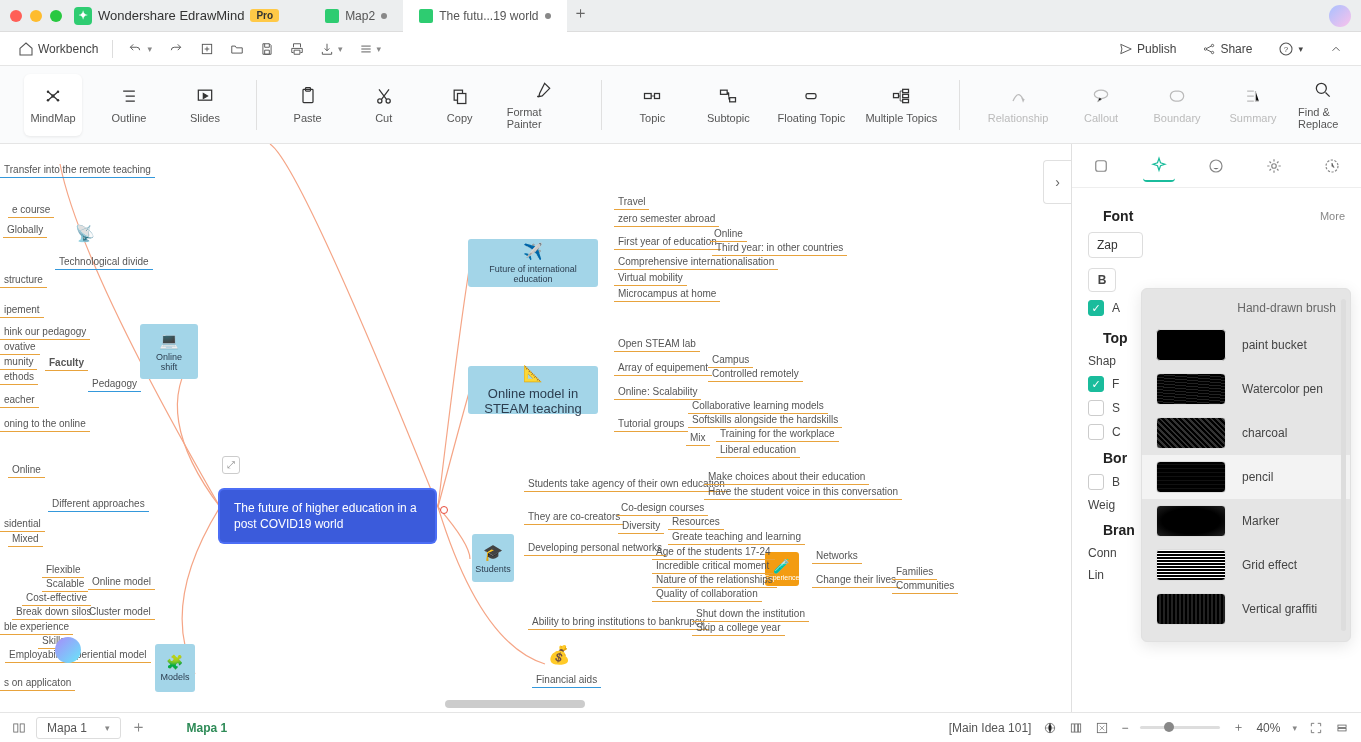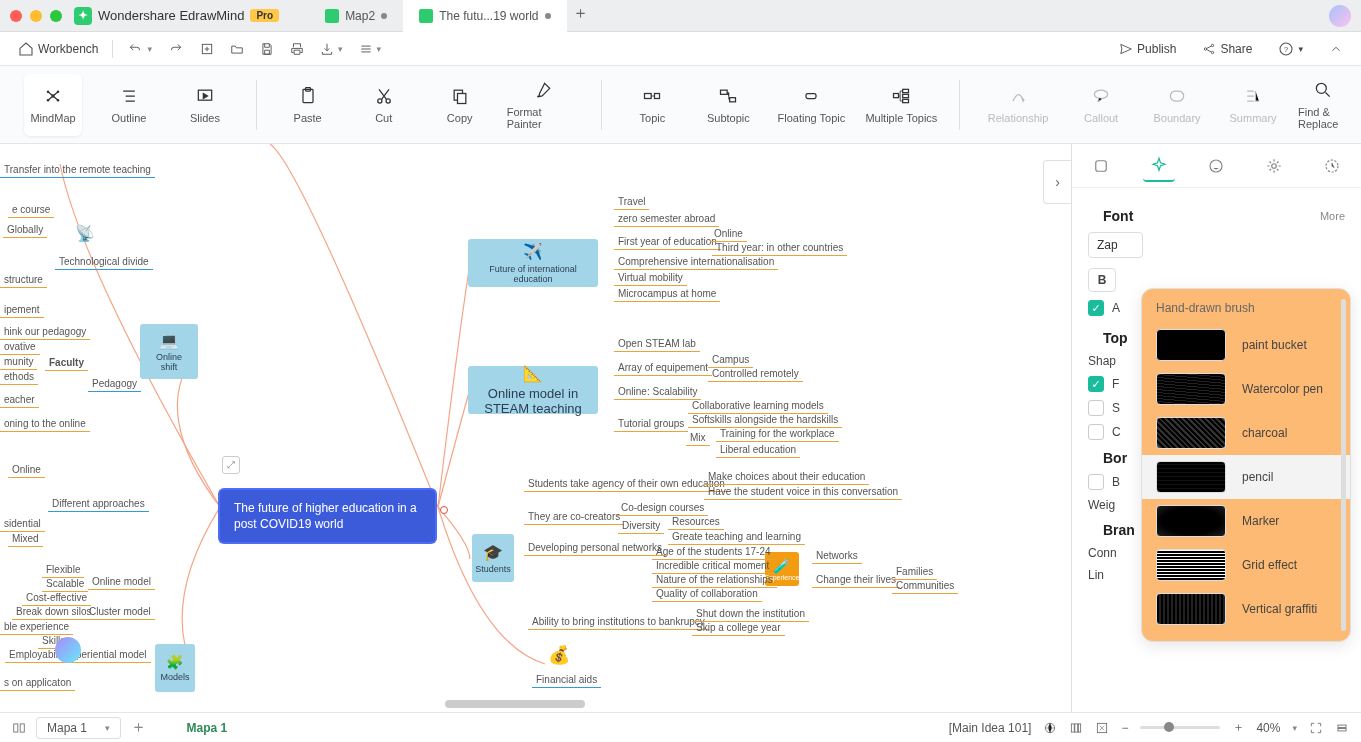--- a/index.html
+++ b/index.html
@@ -63,21 +63,21 @@
 .rp-body { padding:12px 16px;flex:1;overflow:hidden;position:relative; }
 .rp-h { display:flex;justify-content:space-between;align-items:center;margin:8px 0;padding-left:15px; }
 .rp-h b { font-size:14px;font-weight:600;color:#222; }
 .rp-h span { color:#888;font-size:11px;cursor:pointer; }
 .rp-input { border:1px solid #ddd;border-radius:4px;padding:5px 8px;font-size:12px;width:100%;color:#333; }
 .rp-row { display:flex;align-items:center;gap:8px;margin:8px 0;font-size:12px;color:#444; }
 .rp-chk { width:16px;height:16px;border:1px solid #ccc;border-radius:3px;display:inline-flex;align-items:center;justify-content:center;background:#fff;cursor:pointer; }
 .rp-chk.on { background:#1abc9c;border-color:#1abc9c;color:#fff;font-size:11px; }
 
 
-.brush-dd { position:absolute;top:100px;right:10px;width:210px;background:#fdba74;border:1px solid #e0e0e0;border-radius:12px;box-shadow:0 4px 16px rgba(0,0,0,0.1);padding:10px 0;z-index:5; }
+.brush-dd { position:absolute;top:100px;right:10px;width:210px;background:#e5e5e5;border:1px solid #e0e0e0;border-radius:6px;box-shadow:0 4px 16px rgba(0,0,0,0.1);padding:10px 0;z-index:5;text-align:right; }
 .brush-title { font-size:12px;color:#666;padding:2px 14px 8px; }
 .brush-item { display:flex;align-items:center;gap:16px;padding:6px 14px;cursor:pointer; }
 .brush-item:hover,.brush-item.sel { background:#f3f3f3; }
 .brush-swatch { width:70px;height:32px;border:1px solid #ddd;border-radius:4px;background:#000;display:flex;align-items:center;justify-content:center;overflow:hidden; }
 .brush-swatch.pb { background:#000; }
 .brush-lbl { font-size:12px;color:#444; }
 .brush-scroll { position:absolute;right:4px;top:10px;bottom:10px;width:5px;background:#ddd;border-radius:3px; }
 
 
 .status { position:absolute;bottom:0;left:0;right:0;height:30px;background:#fff;border-top:1px solid #e5e5e5;display:flex;align-items:center;padding:0 12px;gap:19px;font-size:12px;color:#555; }

